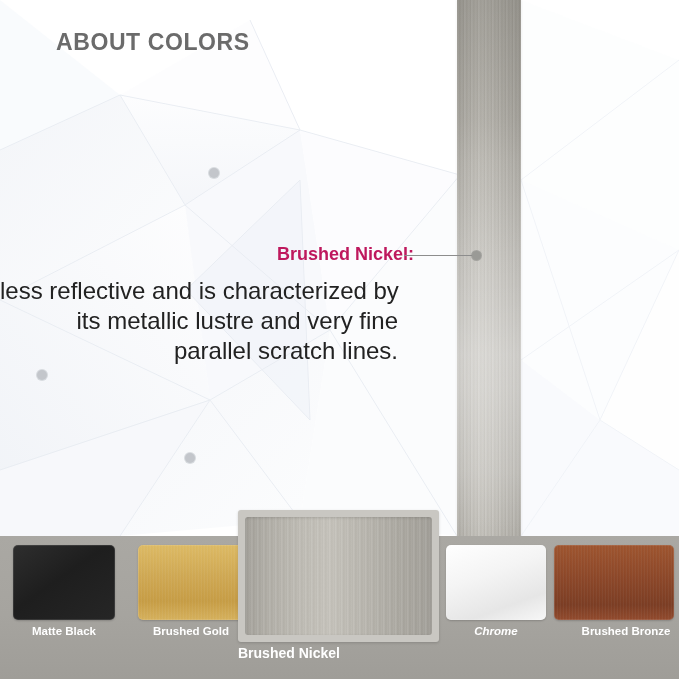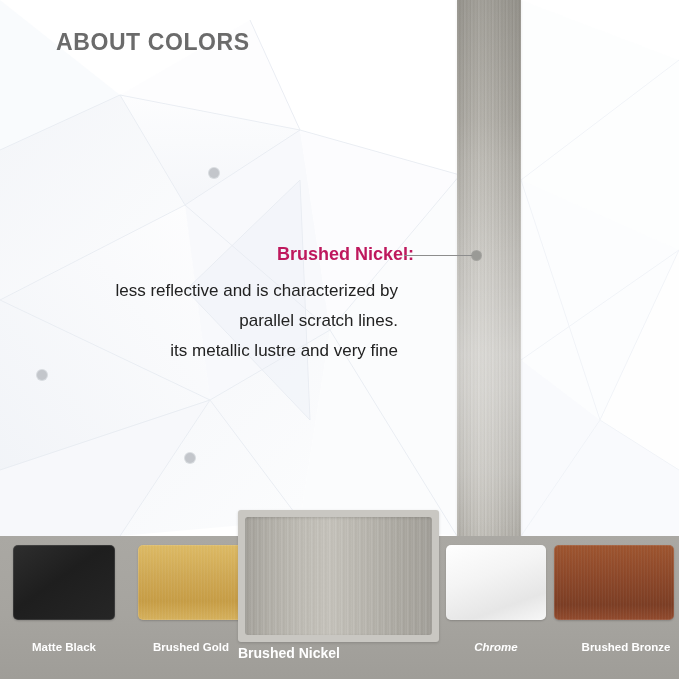--- a/index.html
+++ b/index.html
@@ -121,21 +121,21 @@
     border-radius: 50%;
     background: #9a9a96;
     box-shadow: 0 0 0 1px rgba(140,140,136,.6);
   }
   #callout-body {
     position: absolute;
     left: 0px;
     top: 276px;
     width: 398px;
     text-align: right;
-    font-size: 17px;
+    font-size: 24px;
     line-height: 30px;
     color: #222222;
   }
   #callout-body div { white-space: nowrap; }
 
   
   #swatch-bar {
     position: absolute;
     left: 0;
     top: 536px;
@@ -146,21 +146,21 @@
 
   .swatch-card {
     position: absolute;
     text-align: center;
   }
   .swatch-chip {
     border-radius: 5px;
     box-shadow: 0 1px 2px rgba(0,0,0,.18), inset 0 0 0 1px rgba(255,255,255,.10);
   }
   .swatch-label {
-    margin-top: 21px;
+    margin-top: 5px;
     font-size: 11.5px;
     font-weight: bold;
     color: #ffffff;
     white-space: nowrap;
     text-align: center;
   }
 
   
   #card-matte-black { left: 13px; top: 545px; width: 102px; }
   #chip-matte-black {
@@ -309,22 +309,22 @@
   <div id="nickel-strip">
     <div id="nickel-strip-sheen"></div>
   </div>
 
   <div id="callout-label">Brushed Nickel:</div>
   <div id="callout-leader"></div>
   <div id="callout-dot"></div>
 
   <div id="callout-body">
     <div>less reflective and is characterized by</div>
+    <div>its metallic lustre and very fine</div>
     <div>parallel scratch lines.</div>
-    <div>its metallic lustre and very fine</div>
   </div>
 
   <div id="swatch-bar"></div>
 
   <div class="swatch-card" id="card-matte-black">
     <div class="swatch-chip" id="chip-matte-black"></div>
     <div class="swatch-label">Matte Black</div>
   </div>
 
   <div class="swatch-card" id="card-brushed-gold">

